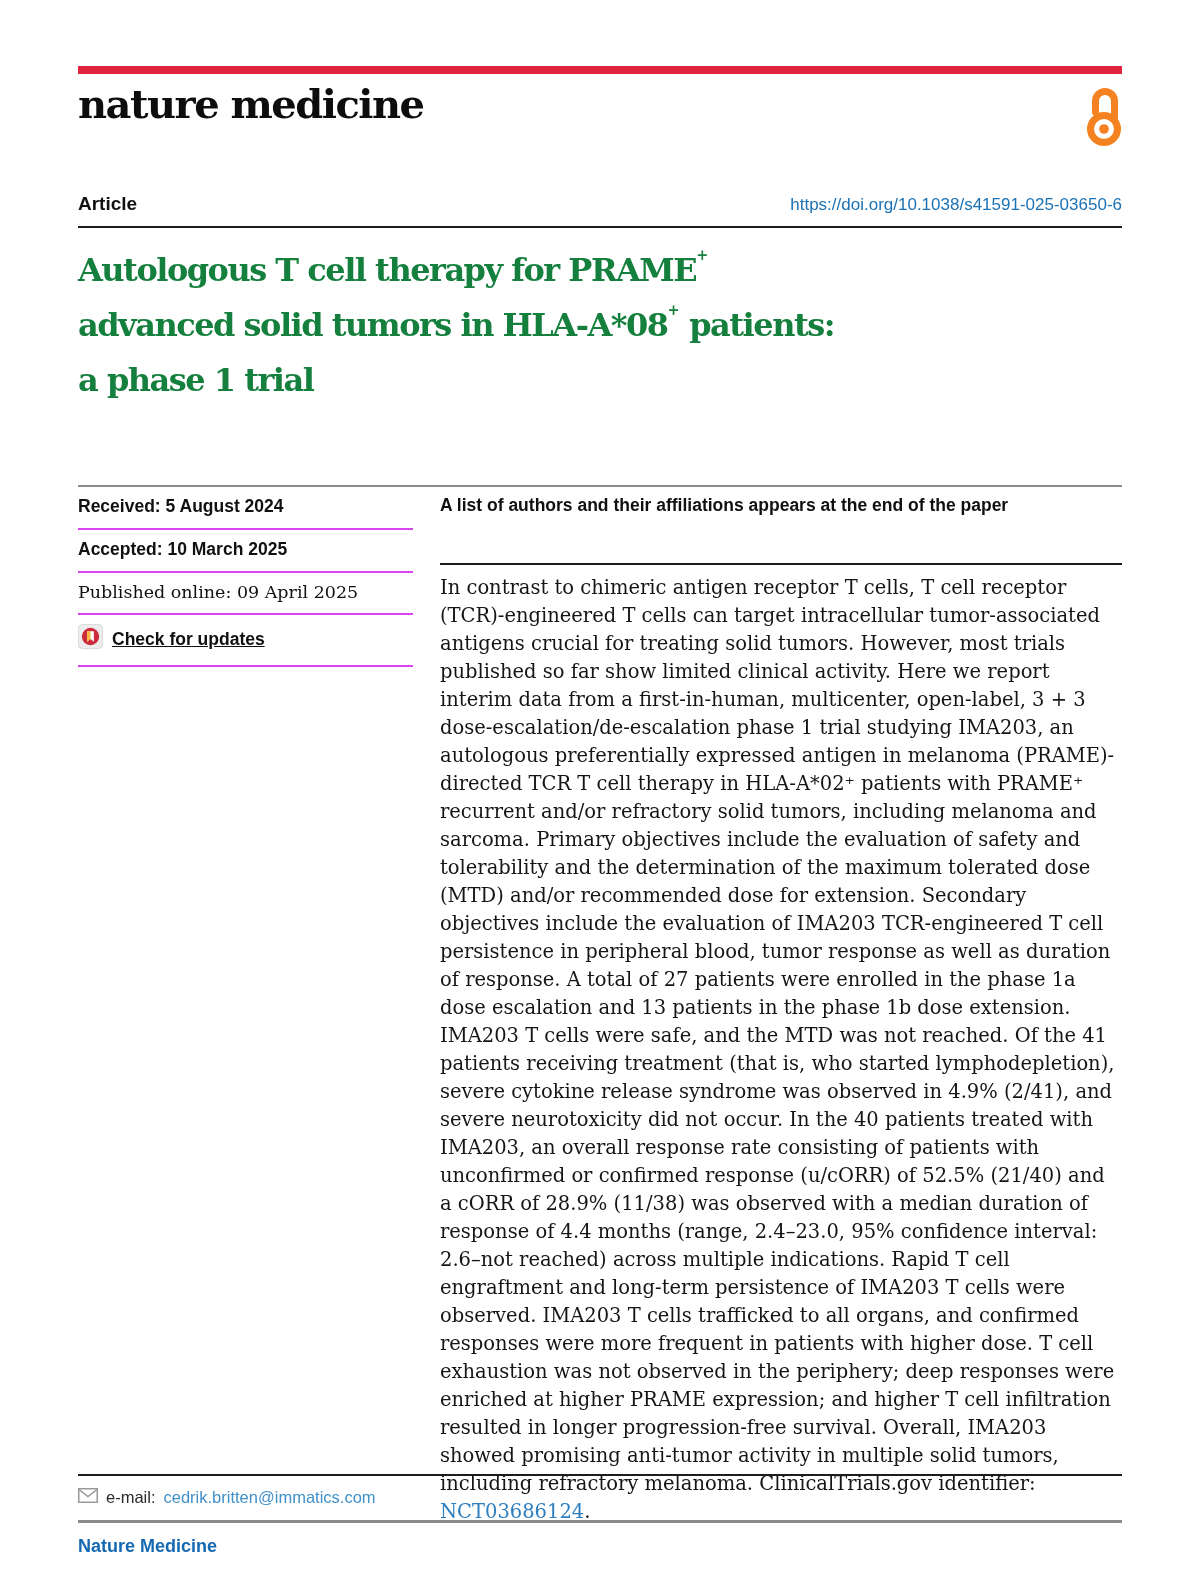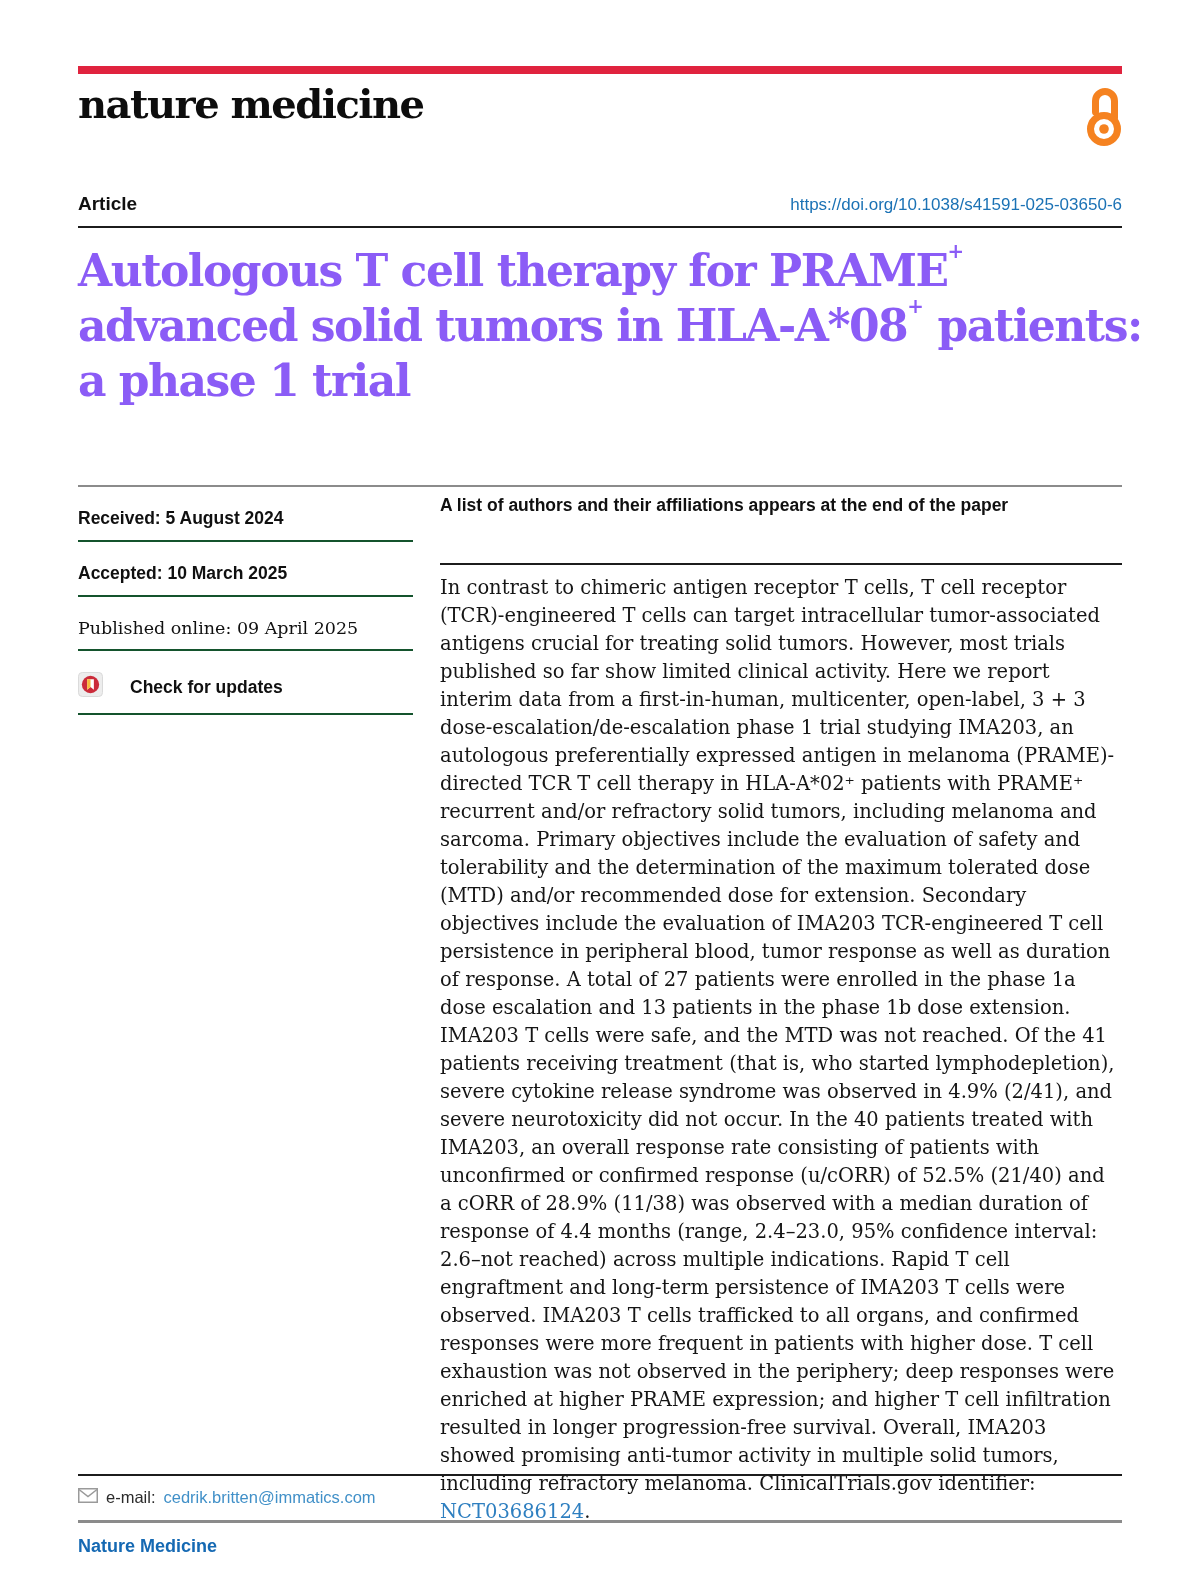--- a/index.html
+++ b/index.html
@@ -35,42 +35,41 @@
   .doi-link { font-size: 17px; color: #1b72b5; text-decoration: none; }
 
   hr { border: none; margin: 0; }
   .rule-article { border-top: 2px solid #1c1c1c; margin-top: 11px; }
 
   
   .title {
     margin: 15px 0 16px;
     font-family: "DejaVu Serif", serif;
     font-weight: 700;
-    font-size: 44px;
+    font-size: 32px;
     line-height: 55px;
     letter-spacing: -1.5px;
-    color: #8b5cf6;
+    color: #15803d;
   }
   .title .t-line { display: block; white-space: nowrap; }
   .title sup { font-size: 0.45em; line-height: 0; position: relative; top: -0.62em; letter-spacing: 0; }
 
   
   .main-rule { border-top: 2px solid #8b8b8b; margin-top: 77px; }
   .columns { display: flex; }
   .meta-col { width: 335px; flex: 0 0 335px; margin-right: 27px; }
   .meta-row {
-    border-bottom: 2px solid #14532d;
+    border-bottom: 2px solid #d946ef;
     padding: 9px 0 11px;
     font-size: 17.5px;
     font-weight: 700;
     color: #101010;
-    margin-top: 12px;
   }
   .meta-row.published { font-family: "DejaVu Serif", serif; font-weight: 400; font-size: 17.5px; }
-  .check-row { display: flex; align-items: center; gap: 27px; cursor: pointer; }
+  .check-row { display: flex; align-items: center; gap: 9px; cursor: pointer; text-decoration: underline; }
   .crossmark { flex: 0 0 auto; }
 
   .body-col { flex: 1 1 auto; }
   .authors-note { margin: 7px 0 4px; font-size: 17.5px; font-weight: 700; color: #101010; line-height: 1.3; }
   .abstract-rule { border-top: 2px solid #1c1c1c; margin-top: 46px; }
   .abstract {
     margin: 9px 0 0;
     font-family: "DejaVu Serif", serif;
     font-size: 19.5px;
     line-height: 28px;

